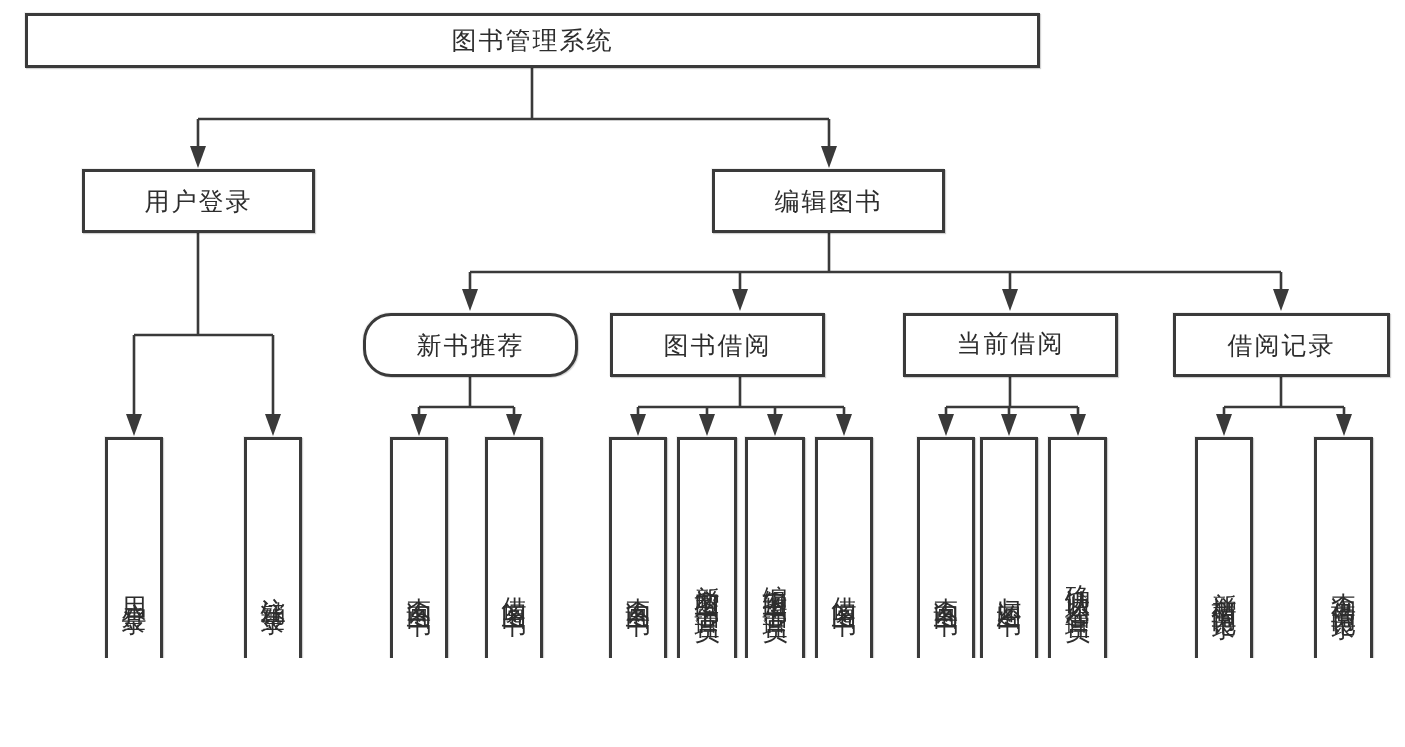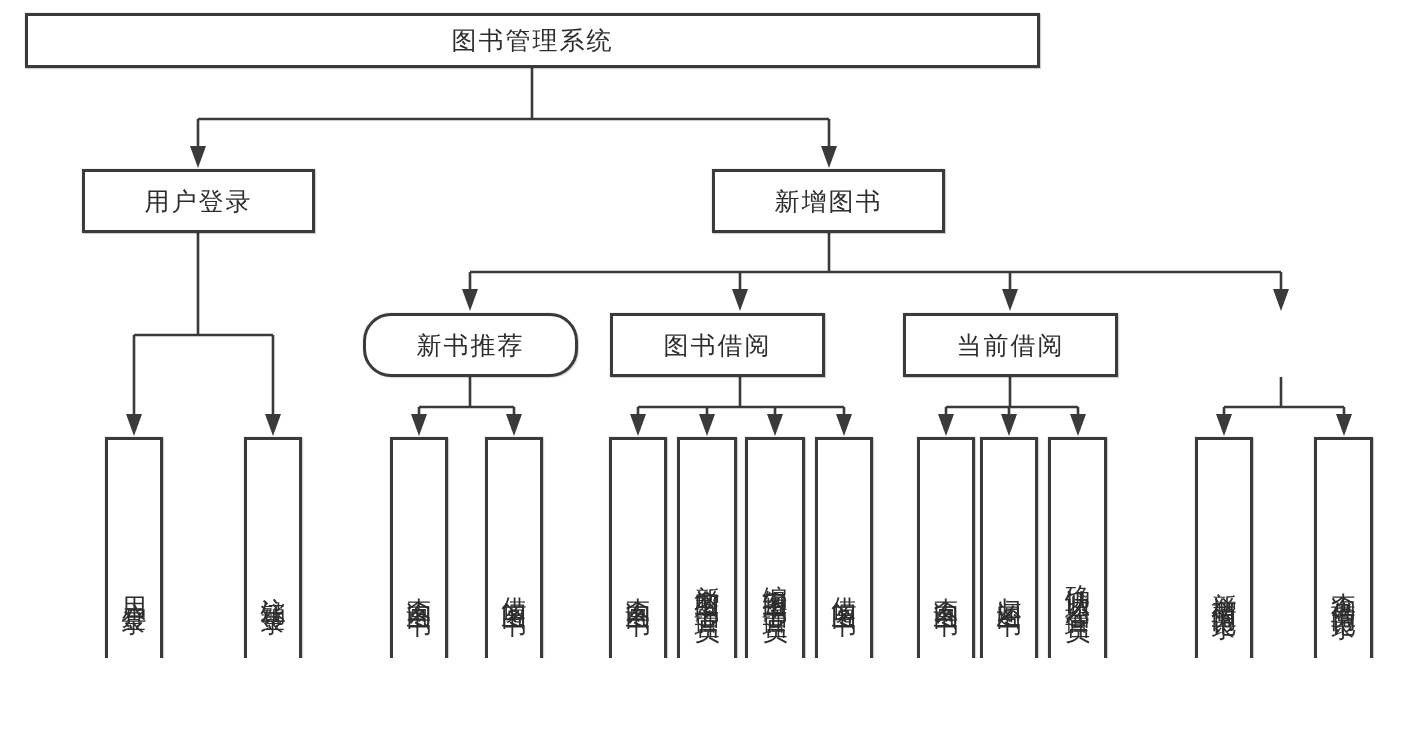--- a/index.html
+++ b/index.html
@@ -26,21 +26,21 @@
   .vlabel{
     writing-mode:vertical-rl;
     font-size:25px;color:#2d2d2d;letter-spacing:5px;line-height:1;white-space:nowrap;
   }
   
   .p-root{left:25px;top:13px;width:1015px;height:55px;}
   .p-l2a{left:82px;top:169px;width:233px;height:64px;}
   .p-l2b{left:712px;top:169px;width:233px;height:64px;}
   .p-l3a{left:363px;top:313px;width:215px;height:64px;border-radius:28px;}
   .p-l3b{left:610px;top:313px;width:215px;height:64px;}
-  .p-l3c{left:903px;top:313px;width:215px;height:64px;}
+  .p-l3c{left:903px;top:313px;width:215px;height:64px;font-family:Liberation Mono, monospace;}
   .p-l3d{left:1173px;top:313px;width:217px;height:64px;}
   .leaf{top:437px;height:300px;width:58px;}
   .p-f1{left:105px;}  .p-f2{left:244px;}
   .p-f3{left:390px;}  .p-f4{left:485px;}
   .p-f5{left:609px;}  .p-f6{left:677px;width:60px;}
   .p-f7{left:745px;width:60px;}  .p-f8{left:815px;}
   .p-f9{left:917px;}  .p-f10{left:980px;}
   .p-f11{left:1048px;width:59px;}
   .p-f12{left:1195px;} .p-f13{left:1314px;width:59px;}
   #watermark{
@@ -95,31 +95,34 @@
   </svg>
 
   <div class="node p-root">
     <span class="hlabel">图书管理系统</span>
   </div>
 
   <div class="node p-l2a">
     <span class="hlabel">用户登录</span>
   </div>
   <div class="node p-l2b">
-    <span class="hlabel">新增图书</span>
+    <span class="hlabel">编辑图书</span>
   </div>
 
   <div class="node p-l3a">
     <span class="hlabel">新书推荐</span>
   </div>
   <div class="node p-l3b">
     <span class="hlabel">图书借阅</span>
   </div>
   <div class="node p-l3c">
     <span class="hlabel">当前借阅</span>
+  </div>
+  <div class="node p-l3d">
+    <span class="hlabel">借阅记录</span>
   </div>
 
   <div class="node leaf p-f1">
     <span class="vlabel">用户登录</span>
   </div>
   <div class="node leaf p-f2">
     <span class="vlabel">注销登录</span>
   </div>
   <div class="node leaf p-f3">
     <span class="vlabel">查询图书</span>

